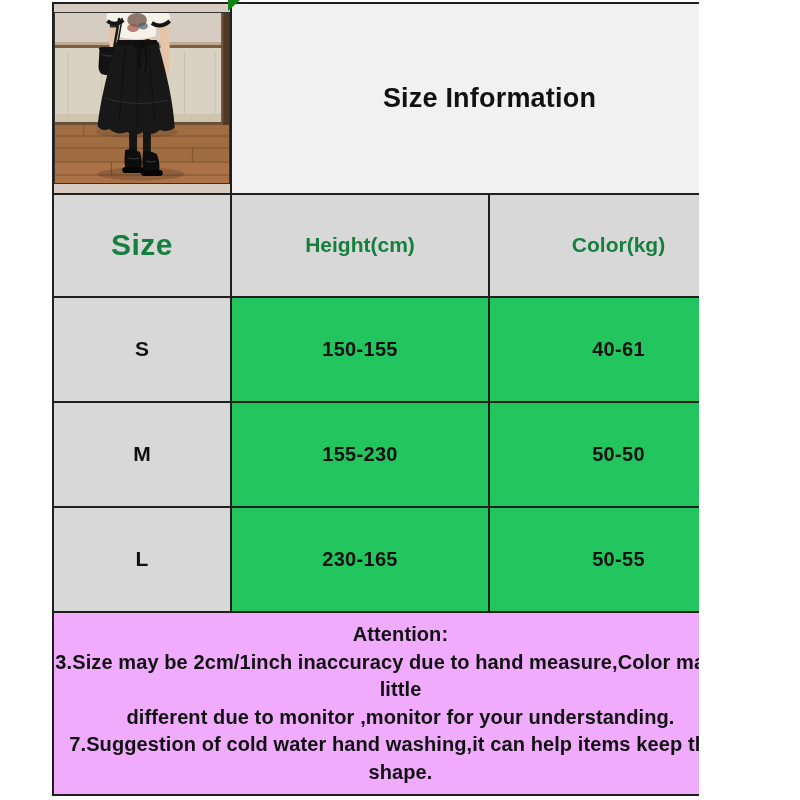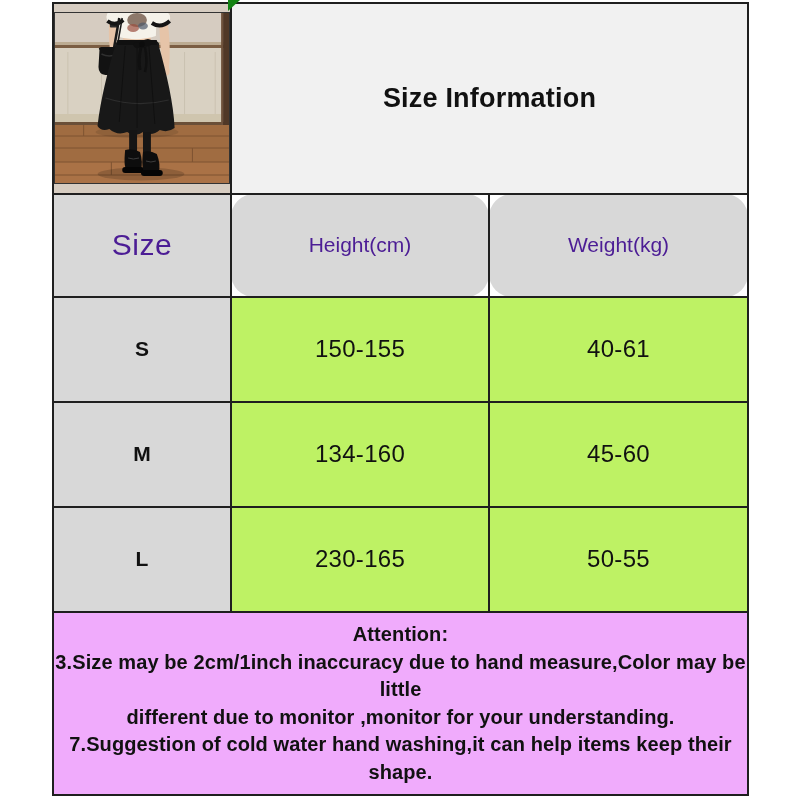--- a/index.html
+++ b/index.html
@@ -1,18 +1,18 @@
 <!DOCTYPE html>
 <html><head>
 <meta charset="utf-8">
 <style>
   html,body{margin:0;padding:0;background:#ffffff;}
   .page{
     position:relative;
-    width:800px;height:800px;
+    width:699px;height:800px;
     background:#ffffff;
     font-family:"Liberation Sans",sans-serif;
     color:#111;
     overflow:hidden;
   }
   table.size-table{
     position:absolute;left:52px;top:2px;
     width:695px;height:794px;
     border-collapse:collapse;table-layout:fixed;
   }
@@ -28,25 +28,25 @@
   tr.r-title{height:172px;}
   tr.r-header{height:94px;}
   tr.r-data{height:96px;}
   tr.r-note{height:144px;}
   .photo-cell{background:#d6ccc1;}
   .photo-cell svg{display:block;width:100%;height:172px;}
   .title-cell{
     background:#f1f1f1;
     font-weight:bold;font-size:27px;letter-spacing:0.2px;
   }
-  .hdr{background:#d8d8d8;font-weight:normal;color:#4c1d95;}
+  .hdr{background:#d8d8d8;font-weight:bold;color:#15803d;}
   .hdr-size{font-size:30px;letter-spacing:0.5px;}
-  .hdr-col{font-size:21px;border-radius:23px;}
+  .hdr-col{font-size:21px;}
   .cell-size{background:#d8d8d8;font-weight:bold;font-size:21px;}
-  .cell-val{background:#bef264;font-weight:normal;font-size:24px;letter-spacing:0.3px;}
+  .cell-val{background:#22c55e;font-weight:bold;font-size:20px;letter-spacing:0.3px;}
   .note-cell{
     background:#f0abfc;
     text-align:left;vertical-align:top;
     font-size:20px;font-weight:700;line-height:27.5px;
     padding:5px 4px 0 4px;
     letter-spacing:0.1px;
   }
   .corner-marker{
     position:absolute;left:228px;top:0;
     width:12px;height:11px;
@@ -148,32 +148,32 @@
         </svg>
       </td>
       <td class="title-cell" colspan="2">
         <span>Size Information</span>
       </td>
     </tr>
 
     <tr class="r-header">
       <th class="hdr hdr-size">Size</th>
       <th class="hdr hdr-col">Height(cm)</th>
-      <th class="hdr hdr-col">Weight(kg)</th>
+      <th class="hdr hdr-col">Color(kg)</th>
     </tr>
 
     <tr class="r-data">
       <td class="cell-size">S</td>
       <td class="cell-val">150-155</td>
       <td class="cell-val">40-61</td>
     </tr>
     <tr class="r-data">
       <td class="cell-size">M</td>
-      <td class="cell-val">134-160</td>
-      <td class="cell-val">45-60</td>
+      <td class="cell-val">155-230</td>
+      <td class="cell-val">50-50</td>
     </tr>
     <tr class="r-data">
       <td class="cell-size">L</td>
       <td class="cell-val">230-165</td>
       <td class="cell-val">50-55</td>
     </tr>
 
     <tr class="r-note">
       <td class="note-cell" colspan="3">
         <div>Attention:</div>

